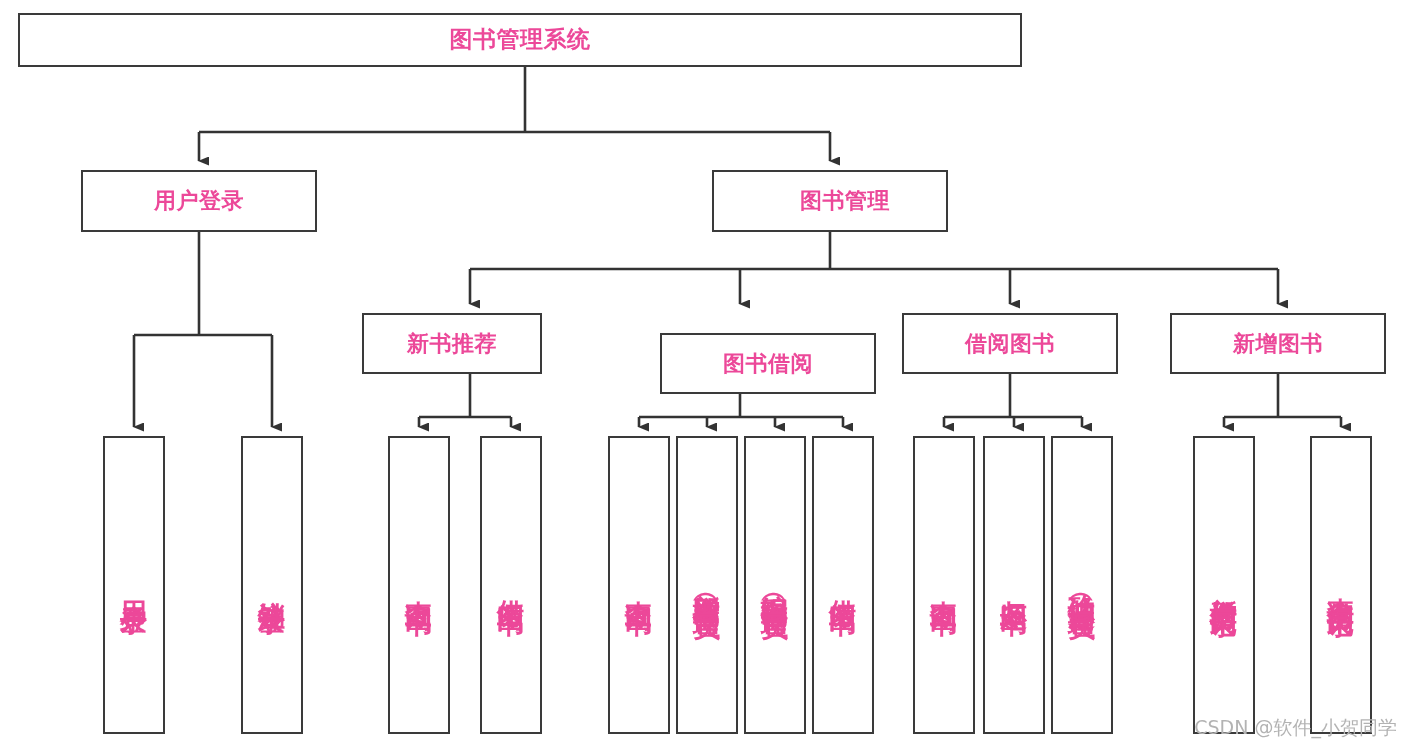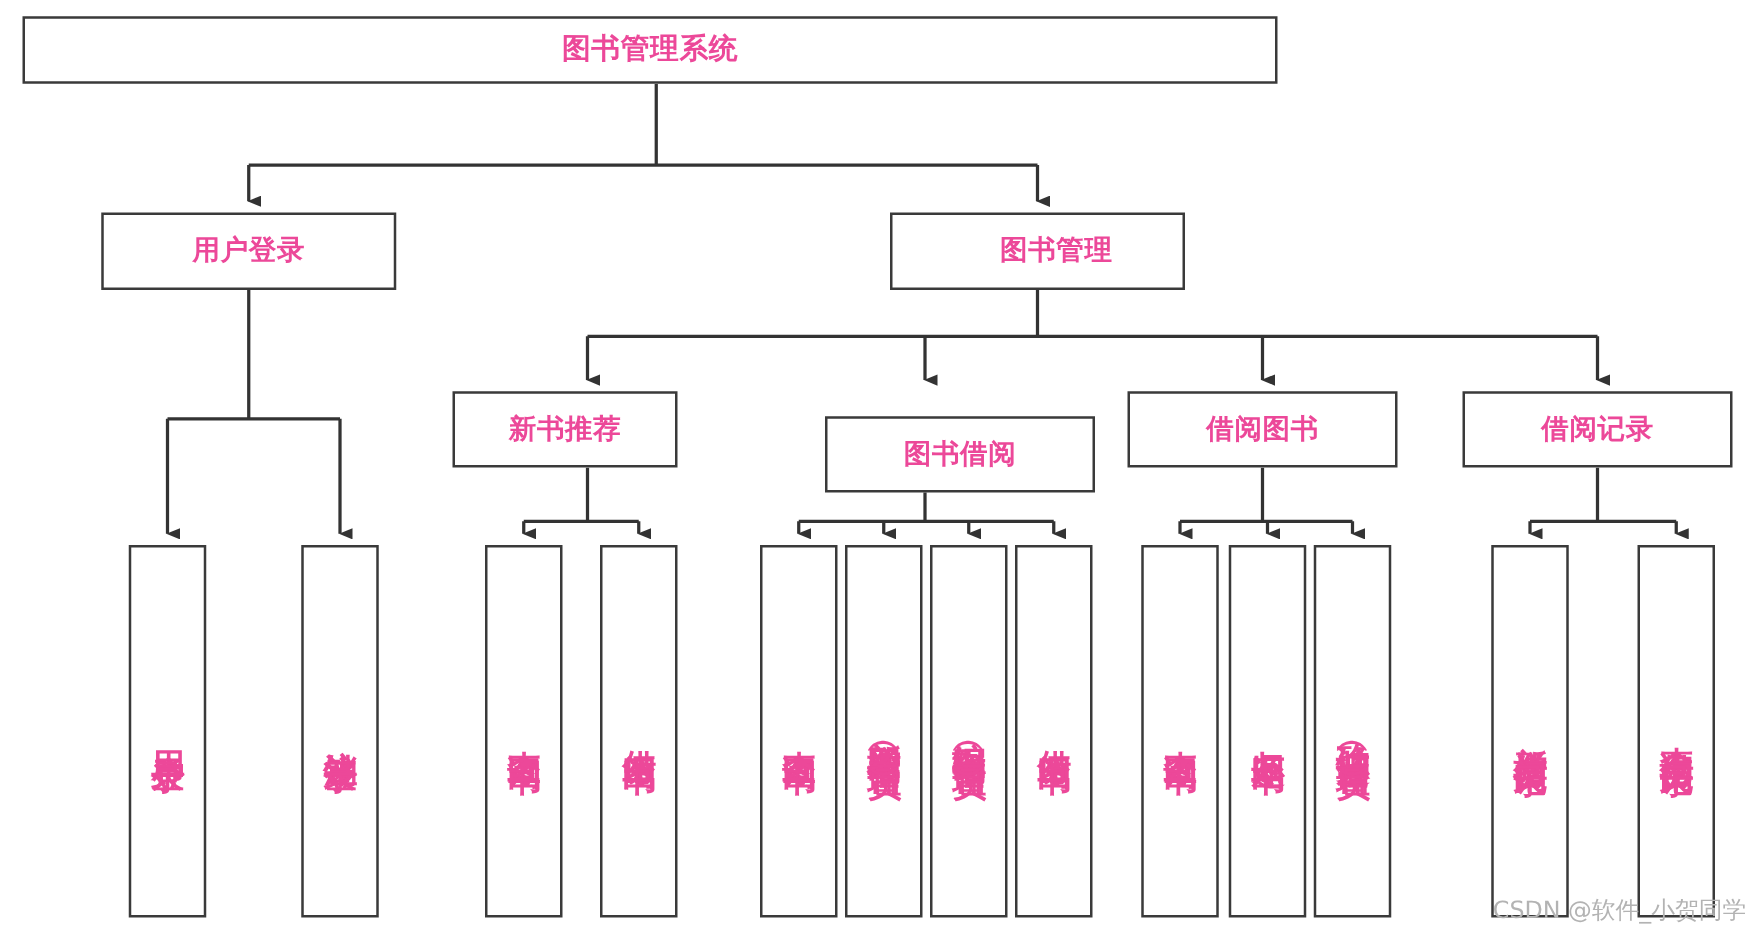--- a/index.html
+++ b/index.html
@@ -135,21 +135,21 @@
   <div class="node-box level-3" style="left:362px;top:313px;width:180px;height:61px;">
     <span class="node-label">新书推荐</span>
   </div>
   <div class="node-box level-3" style="left:660px;top:313px;width:216px;height:61px;margin-top:20px;">
     <span class="node-label">图书借阅</span>
   </div>
   <div class="node-box level-3" style="left:902px;top:313px;width:216px;height:61px;">
     <span class="node-label">借阅图书</span>
   </div>
   <div class="node-box level-3" style="left:1170px;top:313px;width:216px;height:61px;">
-    <span class="node-label">借阅记录</span>
+    <span class="node-label">新增图书</span>
   </div>
 
   <div class="node-box leaf" style="left:103px;top:436px;width:62px;height:298px;">
     <span class="node-label">用户登录</span>
   </div>
   <div class="node-box leaf" style="left:241px;top:436px;width:62px;height:298px;">
     <span class="node-label">注销登录</span>
   </div>
   <div class="node-box leaf" style="left:388px;top:436px;width:62px;height:298px;">
     <span class="node-label">查询图书</span>

